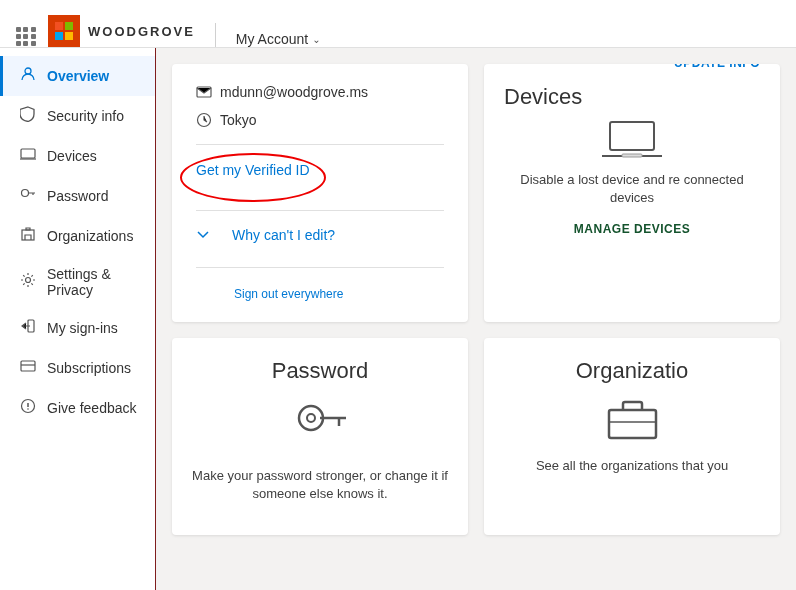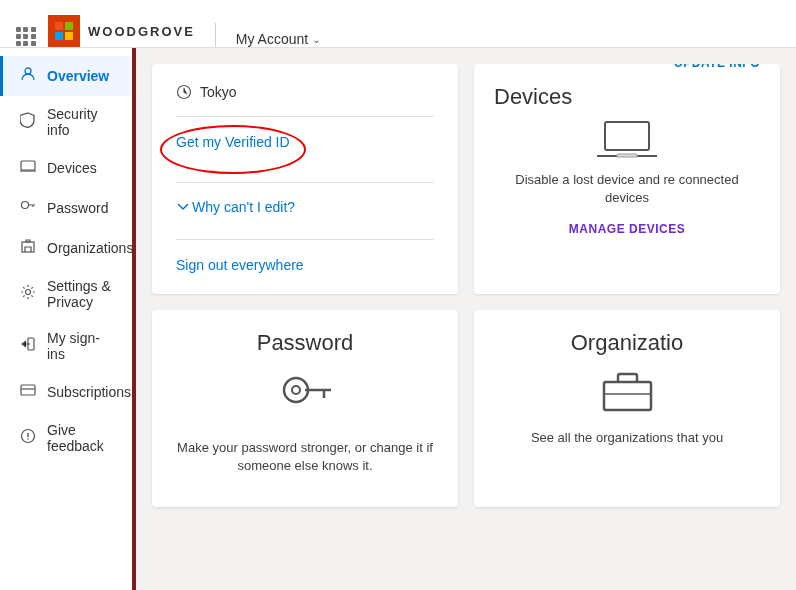--- a/index.html
+++ b/index.html
@@ -22,23 +22,23 @@
     .logo-text { font-size: 13px; font-weight: 600; letter-spacing: 2px; color: #333; text-transform: uppercase; }
     .nav-divider { width: 1px; height: 24px; background: #d0d0d0; margin: 0 8px; }
     .my-account-nav { font-size: 14px; color: #333; display: flex; align-items: center; gap: 4px; cursor: pointer; }
     .chevron-down { font-size: 10px; color: #555; }
 
     
     .layout { display: flex; height: 542px; }
 
     
     .sidebar {
-      width: 136px;
+      width: 156px;
       background: #fff;
-      border-right: 4px solid #7f1d1d;
+      border-right: 1px solid #7f1d1d;
       padding-top: 8px;
       flex-shrink: 0;
     }
     .sidebar-item {
       display: flex;
       align-items: center;
       gap: 10px;
       padding: 10px 16px;
       font-size: 14px;
       color: #333;
@@ -84,26 +84,26 @@
       display: inline-block;
       margin-bottom: 16px;
     }
     .verified-id-oval {
       position: absolute;
       top: -8px; left: -16px; right: -16px; bottom: -8px;
       border: 2.5px solid #e00;
       border-radius: 50%;
       pointer-events: none;
     }
-    .why-edit { display: flex; align-items: center; gap: 2px; font-size: 14px; color: #0078d4; cursor: pointer; margin-bottom: 24px; }
-    .sign-out-link { font-size: 14px; color: #0078d4; cursor: pointer; margin-top: 8px; }
+    .why-edit { display: flex; align-items: center; gap: 22px; font-size: 14px; color: #0078d4; cursor: pointer; margin-bottom: 24px; }
+    .sign-out-link { font-size: 12px; color: #0078d4; cursor: pointer; margin-top: 8px; margin-left: 38px; }
     .card-title { font-size: 22px; font-weight: 300; color: #333; margin-bottom: 8px; text-align: left; }
     .update-info-link { font-size: 12px; font-weight: 600; color: #0078d4; cursor: pointer; letter-spacing: 0.5px; float: right; margin-top: -28px; }
     .card-description { font-size: 13px; color: #404040; margin-bottom: 12px; line-height: 1.4; }
-    .manage-link { font-size: 12px; font-weight: 600; color: #6d28d9; cursor: pointer; letter-spacing: 0.5px; }
+    .manage-link { font-size: 12px; font-weight: 600; color: #14532d; cursor: pointer; letter-spacing: 0.5px; }
 
     
     .password-card { text-align: center; }
     .password-card .card-title { text-align: center; }
 
     
     .orgs-card { text-align: center; overflow: hidden; }
     .orgs-card .card-title { text-align: center; }
 
     
@@ -240,20 +240,27 @@
       <span>Give feedback</span>
     </div>
 
   </aside>
 
   <main class="main">
     <div class="cards-grid">
 
       <div class="card profile-card">
         <div class="profile-card-inner">
+          <div class="profile-email">
+            <svg width="16" height="16" viewBox="0 0 16 16">
+                <rect x="1" y="3" width="14" height="10" rx="1" fill="none" stroke="#555" stroke-width="1.2"></rect>
+                <path d="M1 4l7 5 7-5" stroke="#555" stroke-width="1.2"></path>
+              </svg>
+            <span>mdunn@woodgrove.ms</span>
+          </div>
           <div class="profile-location">
             <svg width="16" height="16" viewBox="0 0 16 16">
                 <circle cx="8" cy="8" r="6.5" fill="none" stroke="#555" stroke-width="1.2"></circle>
                 <path d="M8 4v4l3 2" stroke="#555" stroke-width="1.2"></path>
               </svg>
             <span>Tokyo</span>
           </div>
           <div class="divider-line"></div>
           <div class="verified-id-wrapper">
             <span class="verified-id-btn">Get my Verified ID</span>

